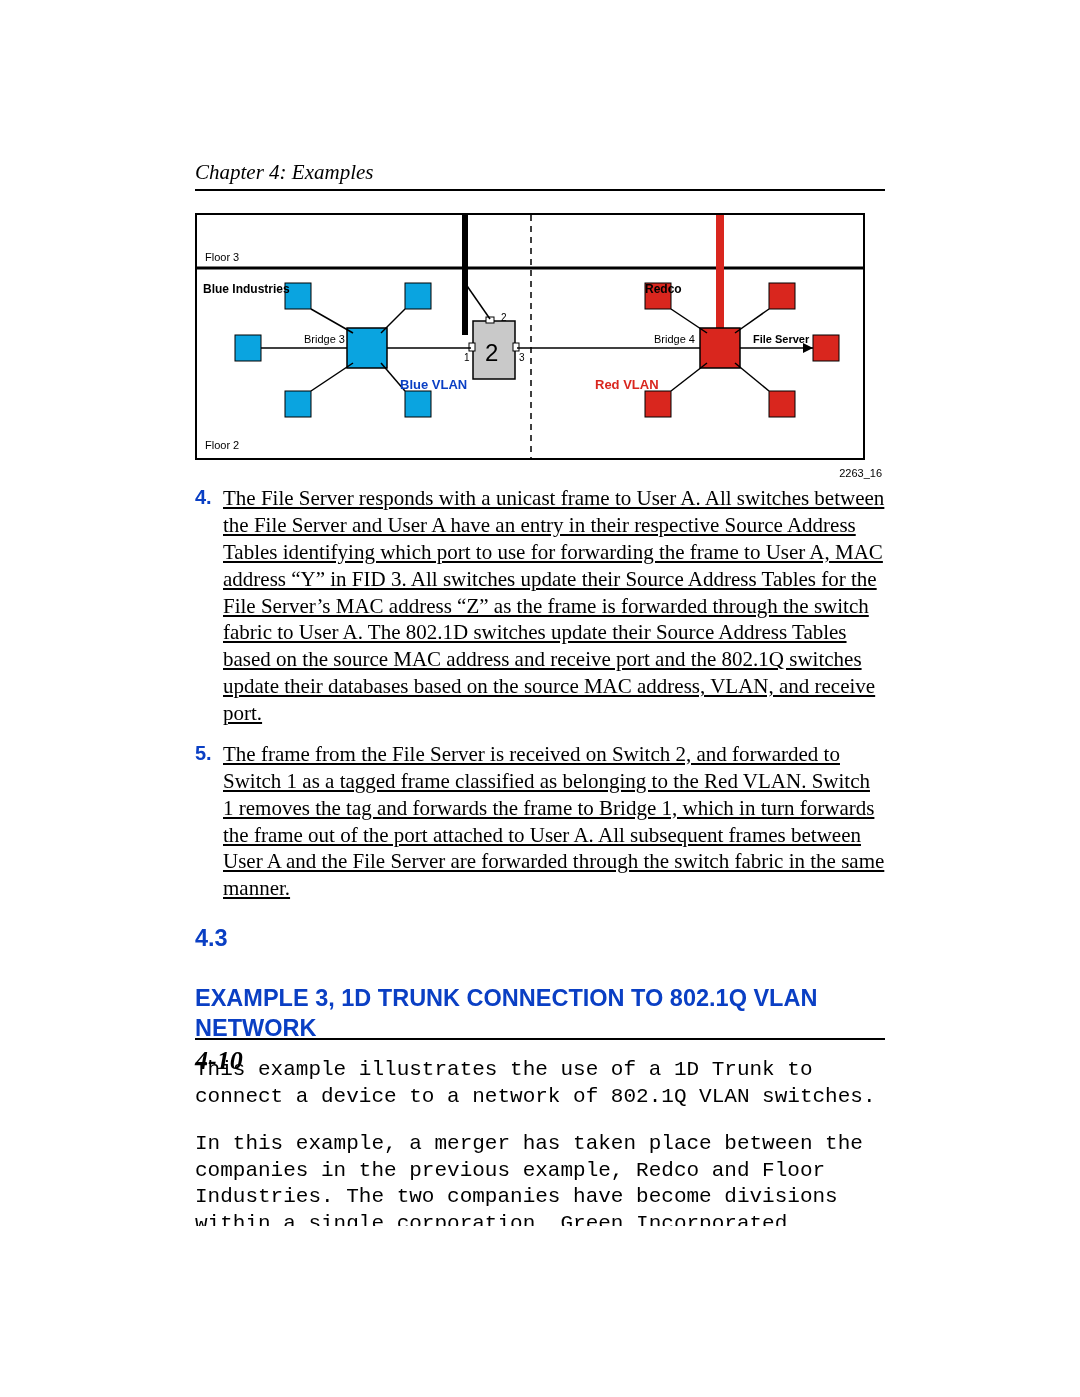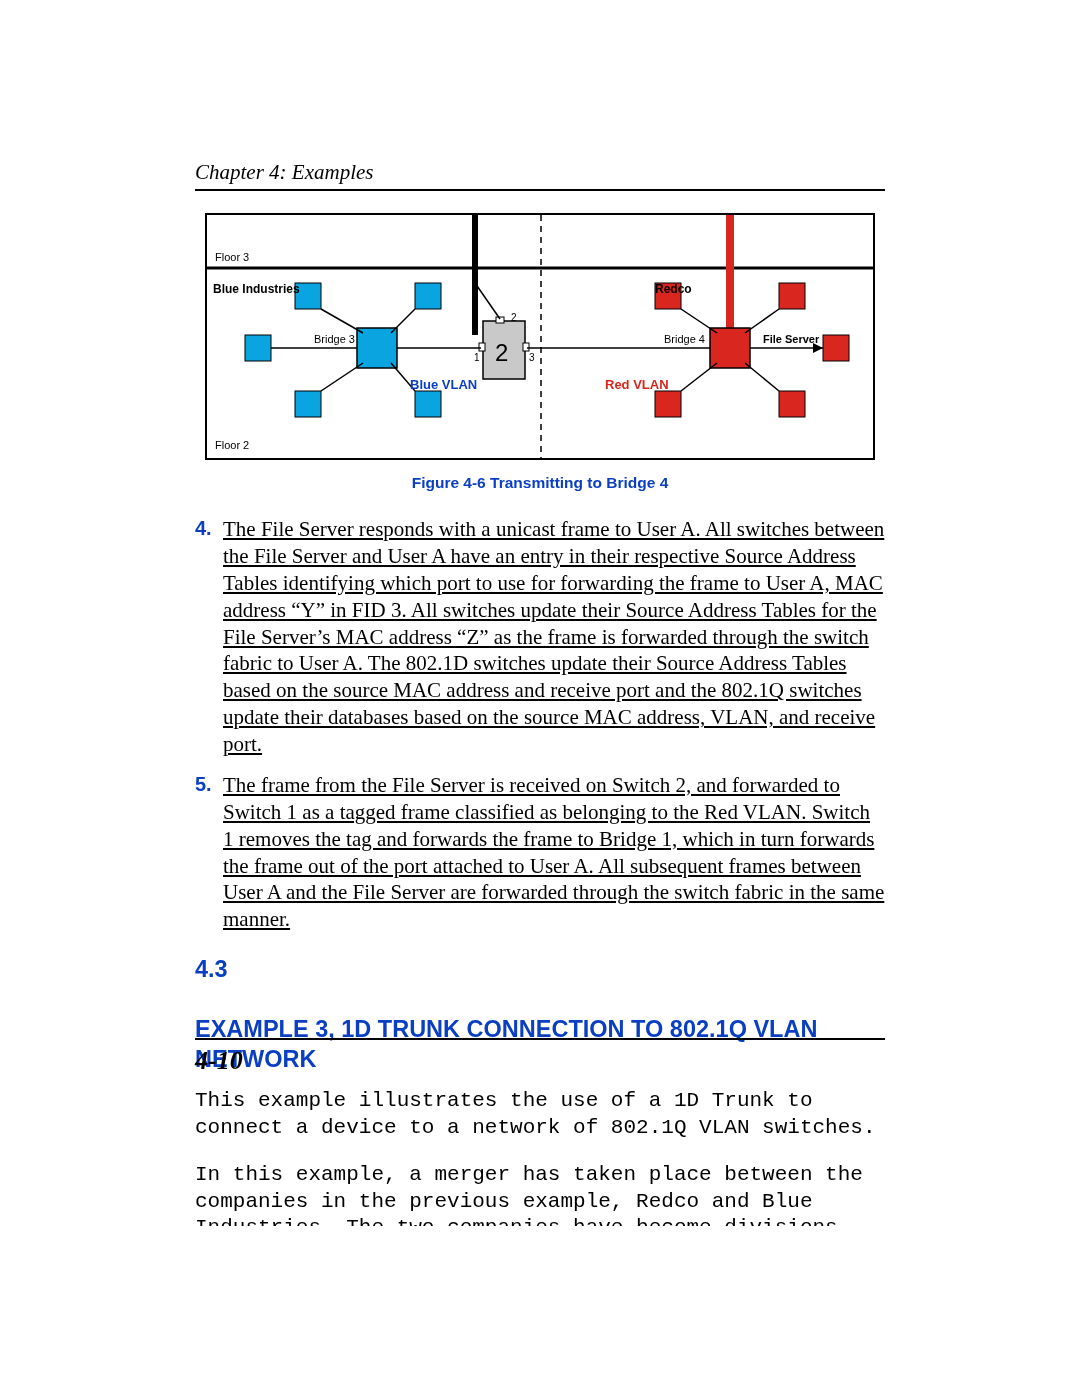--- a/index.html
+++ b/index.html
@@ -20,21 +20,20 @@
     font-style: italic;
     font-size: 21px;
     margin-bottom: 4px;
   }
   .hr {
     border: none;
     border-top: 2.5px solid #000;
     margin: 0 0 22px 0;
   }
   .figure-wrap {
-    margin-left: 10px;
     margin-bottom: 6px;
   }
   .figure-id {
     text-align: right;
     font-family: Arial, Helvetica, sans-serif;
     font-size: 11px;
     color: #000;
     margin: 3px 3px 0 0;
   }
   .figure-caption {
@@ -176,42 +175,42 @@
       <polygon points="608,130 618,135 608,140" fill="#000"></polygon>
 
       <text x="8" y="80" font-family="Arial" font-size="12" font-weight="bold">Blue Industries</text>
       <text x="450" y="80" font-family="Arial" font-size="12" font-weight="bold">Redco</text>
       <text x="150" y="130" font-family="Arial" font-size="11" text-anchor="end">Bridge 3</text>
       <text x="500" y="130" font-family="Arial" font-size="11" text-anchor="end">Bridge 4</text>
       <text x="558" y="130" font-family="Arial" font-size="11" font-weight="bold">File Server</text>
       <text x="205" y="176" font-family="Arial" font-size="13" font-weight="bold" fill="#0a3fc4">Blue VLAN</text>
       <text x="400" y="176" font-family="Arial" font-size="13" font-weight="bold" fill="#d9261e">Red VLAN</text>
     </svg>
+    <div class="figure-id">2263_16</div>
   </div>
 
-  <div class="figure-caption">Figure 4-6    Transmitting to Bridge 4</div>
 
   <ul class="ol">
     <li>
       <span class="num">4.</span>
       <span class="txt">The File Server responds with a unicast frame to User A. All switches between the File Server and User A have an entry in their respective Source Address Tables identifying which port to use for forwarding the frame to User A, MAC address “Y” in FID 3. All switches update their Source Address Tables for the File Server’s MAC address “Z” as the frame is forwarded through the switch fabric to User A. The 802.1D switches update their Source Address Tables based on the source MAC address and receive port and the 802.1Q switches update their databases based on the source MAC address, VLAN, and receive port.</span>
     </li>
     <li>
       <span class="num">5.</span>
       <span class="txt">The frame from the File Server is received on Switch 2, and forwarded to Switch 1 as a tagged frame classified as belonging to the Red VLAN. Switch 1 removes the tag and forwards the frame to Bridge 1, which in turn forwards the frame out of the port attached to User A. All subsequent frames between User A and the File Server are forwarded through the switch fabric in the same manner.</span>
     </li>
   </ul>
 
   <div class="section-head">
     <span class="num">4.3</span>
     <span>EXAMPLE 3, 1D TRUNK CONNECTION TO 802.1Q VLAN NETWORK</span>
   </div>
 
   <p class="para">This example illustrates the use of a 1D Trunk to connect a device to a network of 802.1Q VLAN switches.</p>
-  <p class="para">In this example, a merger has taken place between the companies in the previous example, Redco and Blue Industries. The two companies have become divisions within a single corporation, Green Incorporated.</p>
+  <p class="para">In this example, a merger has taken place between the companies in the previous example, Redco and Floor Industries. The two companies have become divisions within a single corporation, Green Incorporated.</p>
 
   <div class="footer">
     <hr class="hr">
     <div class="footer-row">
       <span>4-10</span>
     </div>
   </div>
 
 </div>
 

